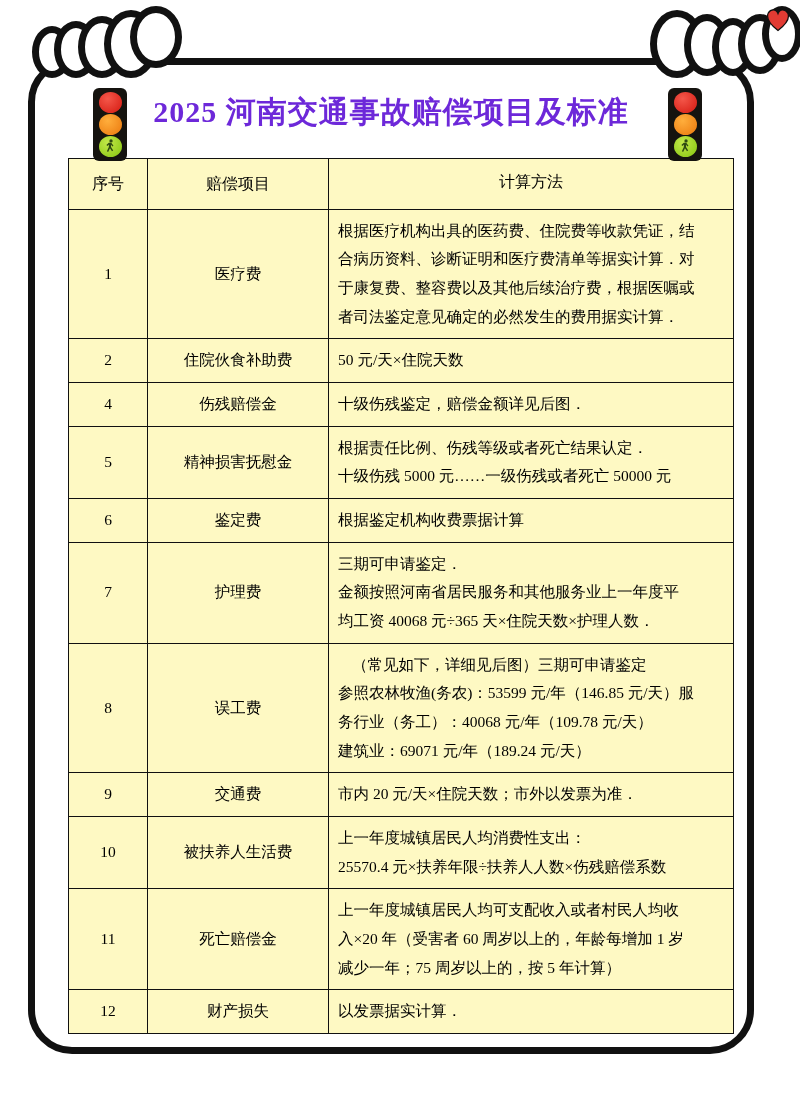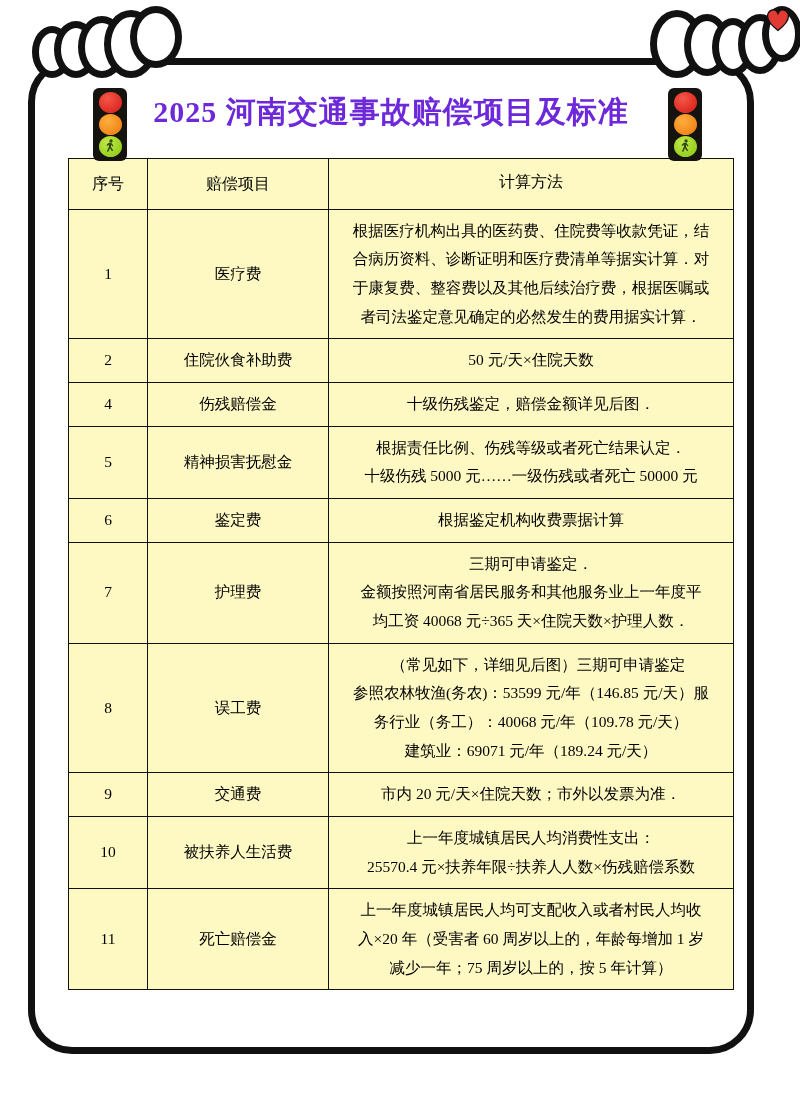--- a/index.html
+++ b/index.html
@@ -118,21 +118,20 @@
     z-index: 3;
   }
   #comp-table td, #comp-table th {
     border: 1.6px solid #111111;
     padding: 7px 9px;
     font-size: 15.5px;
     color: #000000;
     vertical-align: middle;
     line-height: 1.85;
     font-weight: normal;
-    text-align: center;
   }
   #comp-table th {
     text-align: center;
     padding: 10px 9px;
     font-size: 16px;
   }
   .col-idx    { width: 60px;  text-align: center; }
   .col-item   { width: 162px; text-align: center; }
   .col-method { text-align: left; }
 
@@ -276,14 +275,21 @@
       </tr>
       <tr>
         <td class="col-idx">11</td>
         <td class="col-item">死亡赔偿金</td>
         <td class="col-method">
           <span class="cell-line">上一年度城镇居民人均可支配收入或者村民人均收</span>
           <span class="cell-line">入×20 年（受害者 60 周岁以上的，年龄每增加 1 岁</span>
           <span class="cell-line">减少一年；75 周岁以上的，按 5 年计算）</span>
         </td>
       </tr>
+      <tr>
+        <td class="col-idx">12</td>
+        <td class="col-item">财产损失</td>
+        <td class="col-method">
+          <span class="cell-line">以发票据实计算．</span>
+        </td>
+      </tr>
     </tbody>
 </table>
 
 </body></html>

